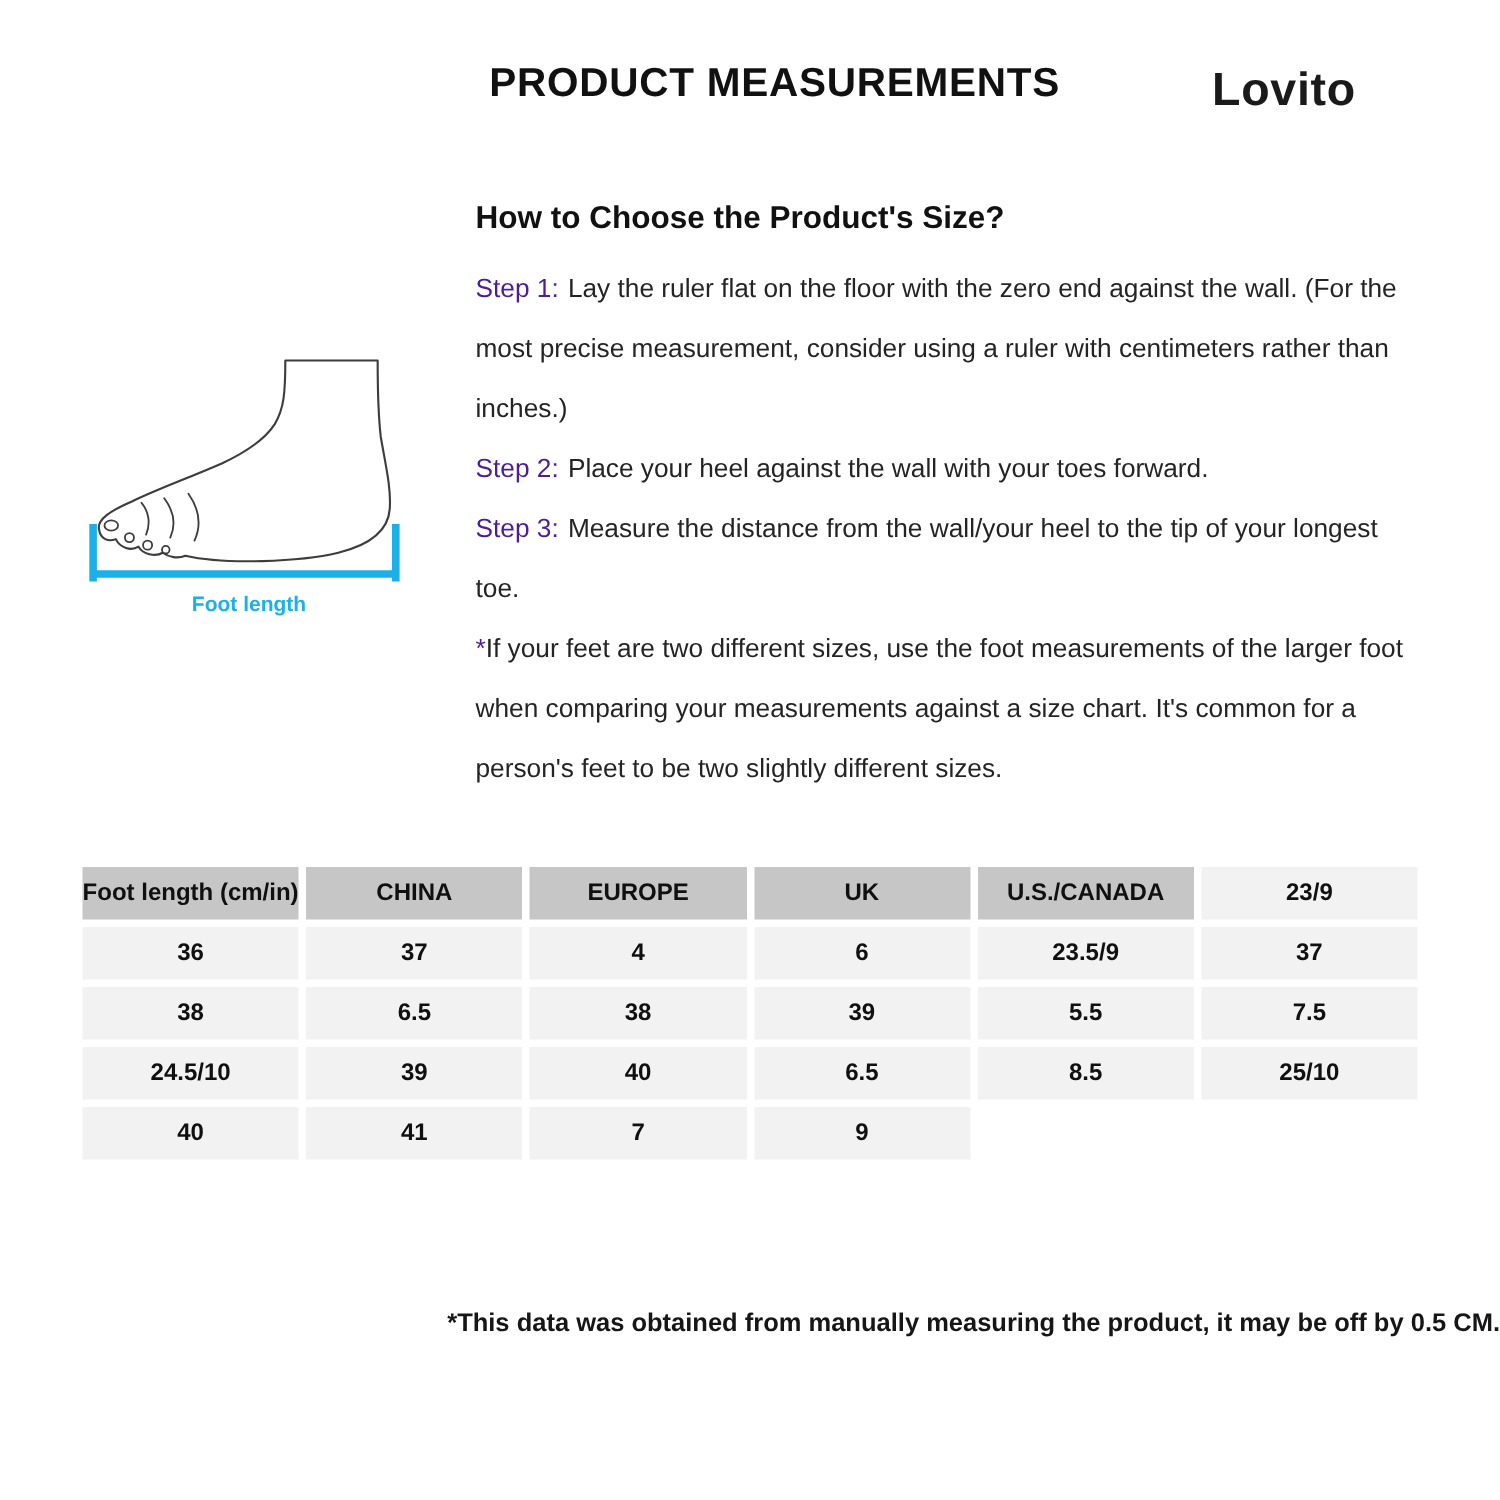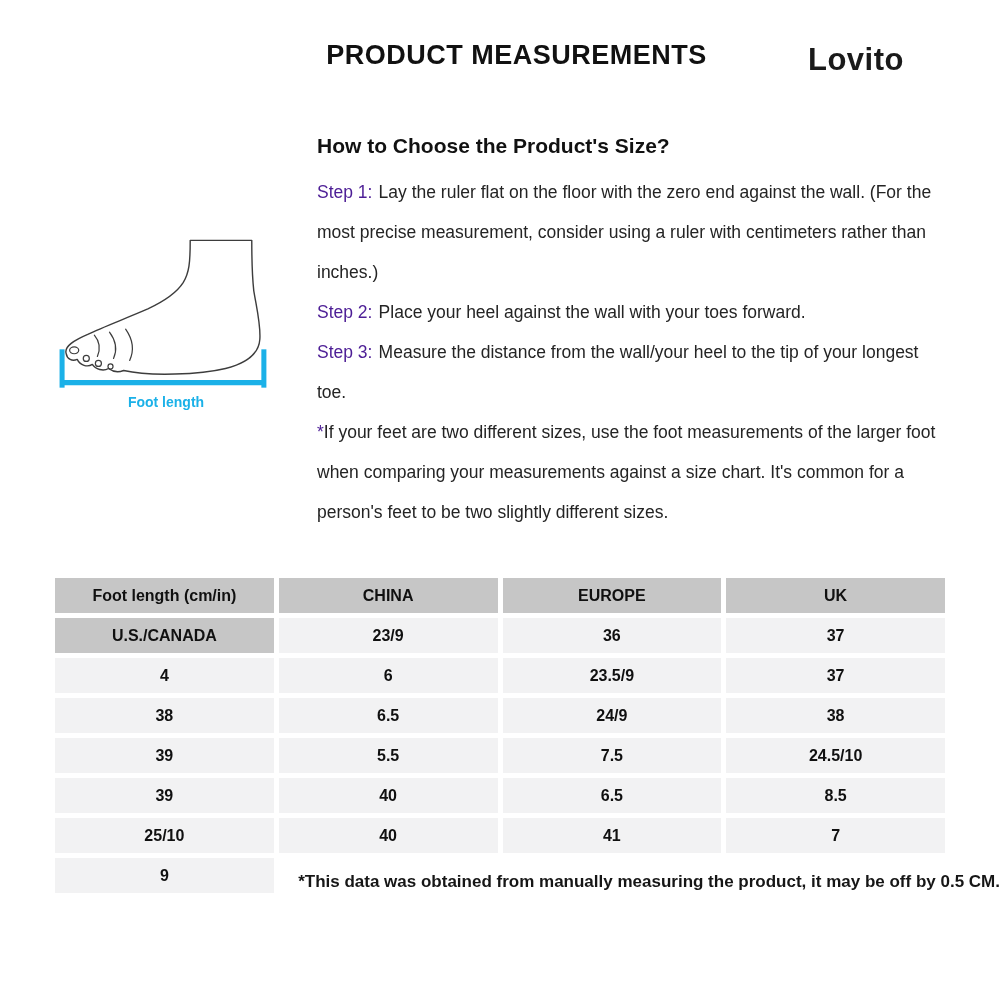--- a/index.html
+++ b/index.html
@@ -30,21 +30,21 @@
   .guide p{margin:0;font-size:17.5px;line-height:40px;color:#242424;}
   .guide .lbl{font-weight:400;color:#4c1d95;margin-right:.35em;margin-top:24px;}
   .guide .lbl.nospace{margin-right:0;}
   
   .diagram{position:absolute;left:54px;top:236px;width:224px;text-align:center;}
   .diagram svg{display:block;width:224px;height:154px;}
   .diagram .cap{font-size:14px;font-weight:700;color:var(--accent);margin-top:4px;}
   
   .tbl{
     position:absolute;left:55px;top:578px;width:890px;
-    display:grid;grid-template-columns:repeat(4,1fr);gap:5px;
+    display:grid;grid-template-columns:repeat(6,1fr);gap:5px;
   }
   .tbl .th,.tbl .td{
     height:35px;display:flex;align-items:center;justify-content:center;
     font-weight:700;font-size:16px;color:#101010;
   }
   .tbl .th{background:var(--th-bg);}
   .tbl .td{background:var(--td-bg);}
   
   .footnote{
     position:absolute;top:872px;left:0;width:100%;text-align:right;
@@ -112,21 +112,20 @@
   <div class="td">36</div>
   <div class="td">37</div>
   <div class="td">4</div>
   <div class="td">6</div>
 
   <div class="td">23.5/9</div>
   <div class="td">37</div>
   <div class="td">38</div>
   <div class="td">6.5</div>
 
-  <div class="td">24/9</div>
   <div class="td">38</div>
   <div class="td">39</div>
   <div class="td">5.5</div>
   <div class="td">7.5</div>
 
   <div class="td">24.5/10</div>
   <div class="td">39</div>
   <div class="td">40</div>
   <div class="td">6.5</div>
   <div class="td">8.5</div>

